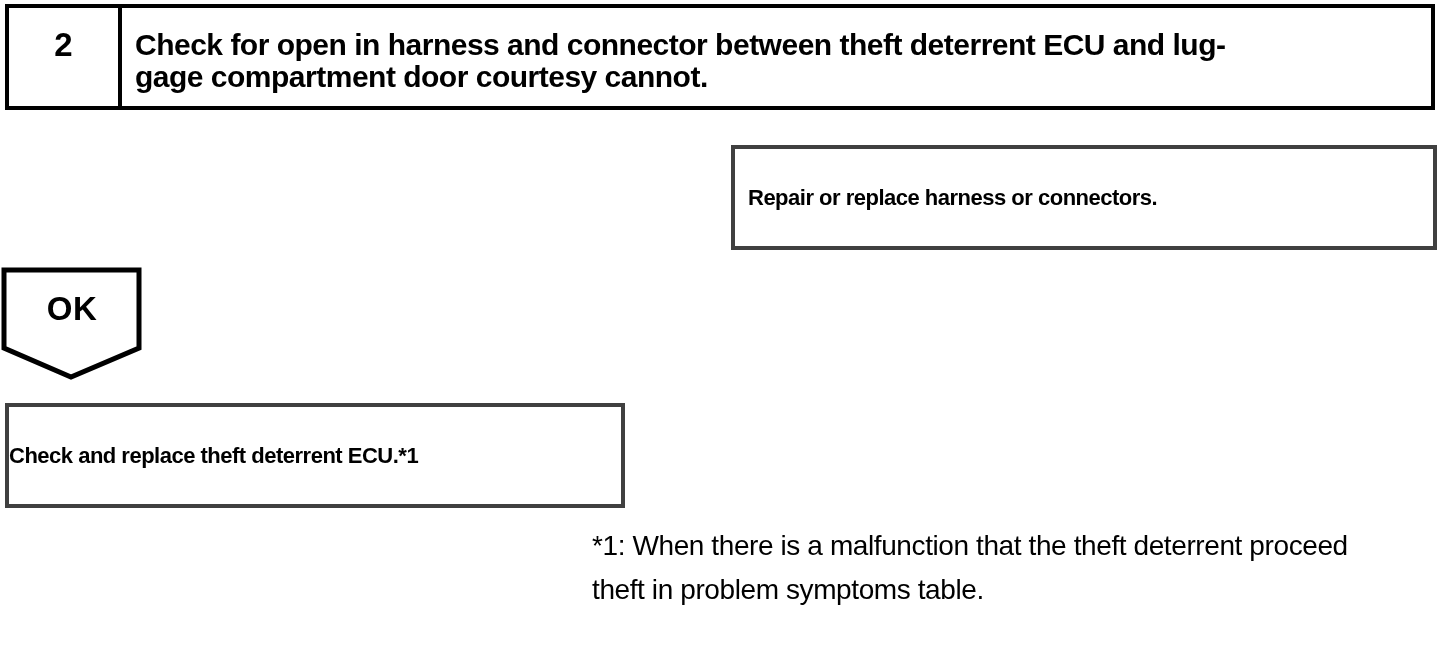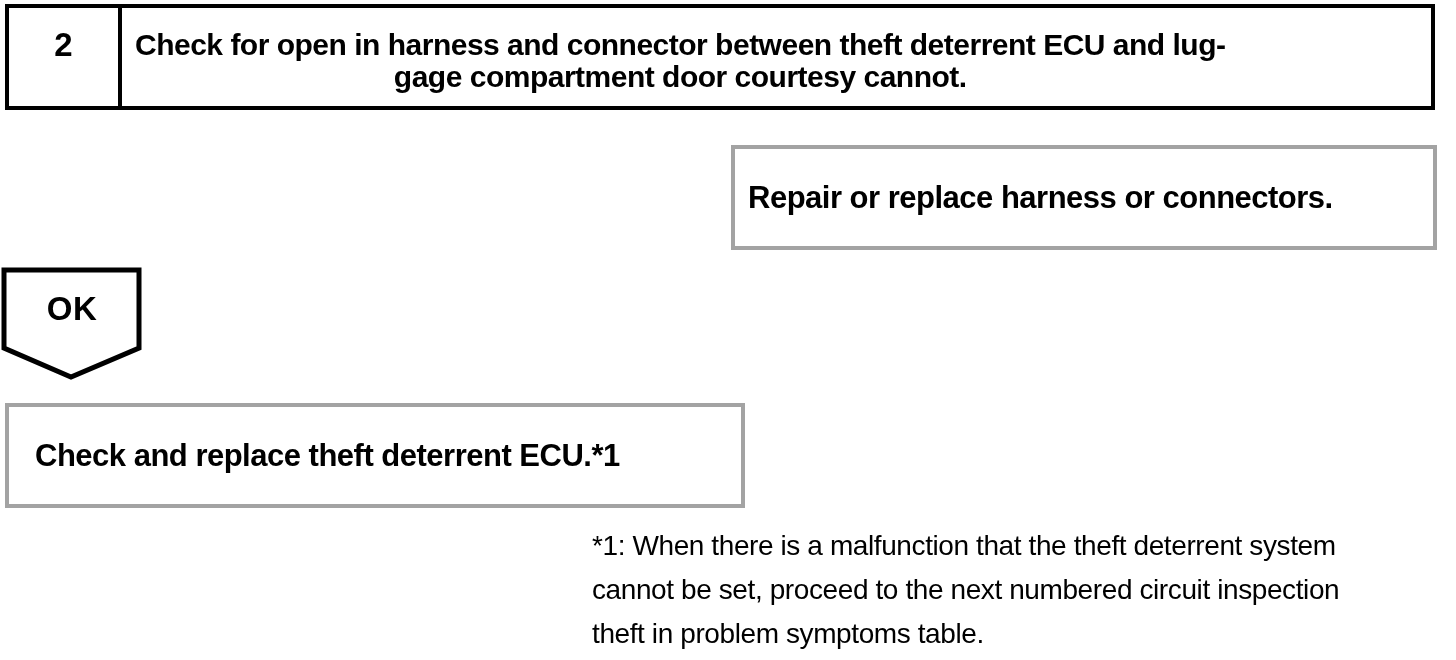--- a/index.html
+++ b/index.html
@@ -37,42 +37,41 @@
     font-weight: bold;
     flex: 0 0 auto;
   }
   .step-text {
     padding: 21px 10px 0 13px;
     font-size: 30px;
     font-weight: bold;
     line-height: 32px;
     letter-spacing: -0.5px;
   }
-  .step-text span { display: block; text-align: center; }
+  .step-text span { display: block; }
 
   
   .action-box {
-    border: 4px solid #a3a3a3;
+    border: 4px solid #404040;
     box-sizing: border-box;
     display: flex;
     align-items: center;
-    font-size: 31px;
+    font-size: 22px;
     font-weight: bold;
     letter-spacing: -0.5px;
     background: #fff;
   }
   .ng-action-box {
     left: 731px; top: 145px;
     width: 706px; height: 105px;
     padding-left: 13px;
   }
   .ok-action-box {
     left: 5px; top: 403px;
-    width: 740px; height: 105px;
-    padding-left: 26px;
+    width: 620px; height: 105px;
   }
 
   
   .connector { position: absolute; }
   .connector svg { display: block; }
   .connector-label {
     position: absolute;
     left: 0; right: 0;
     text-align: center;
     font-size: 33px;
@@ -122,18 +121,17 @@
       <polygon points="4,4 139,4 139,82 71,111 4,82" fill="#ffffff" stroke="#000000" stroke-width="5" stroke-linejoin="miter"></polygon>
     </svg>
     <span class="connector-label">OK</span>
   </div>
 
   <div class="abs action-box ok-action-box">
     <span>Check and replace theft deterrent ECU.*1</span>
   </div>
 
   <div class="abs footnote">
-    <span>*1: When there is a malfunction that the theft deterrent system</span>
-    <span>cannot be set, proceed to the next numbered circuit inspection</span>
+    <span>*1: When there is a malfunction that the theft deterrent proceed</span>
     <span>theft in problem symptoms table.</span>
   </div>
 
 </div>
 
 </body></html>

